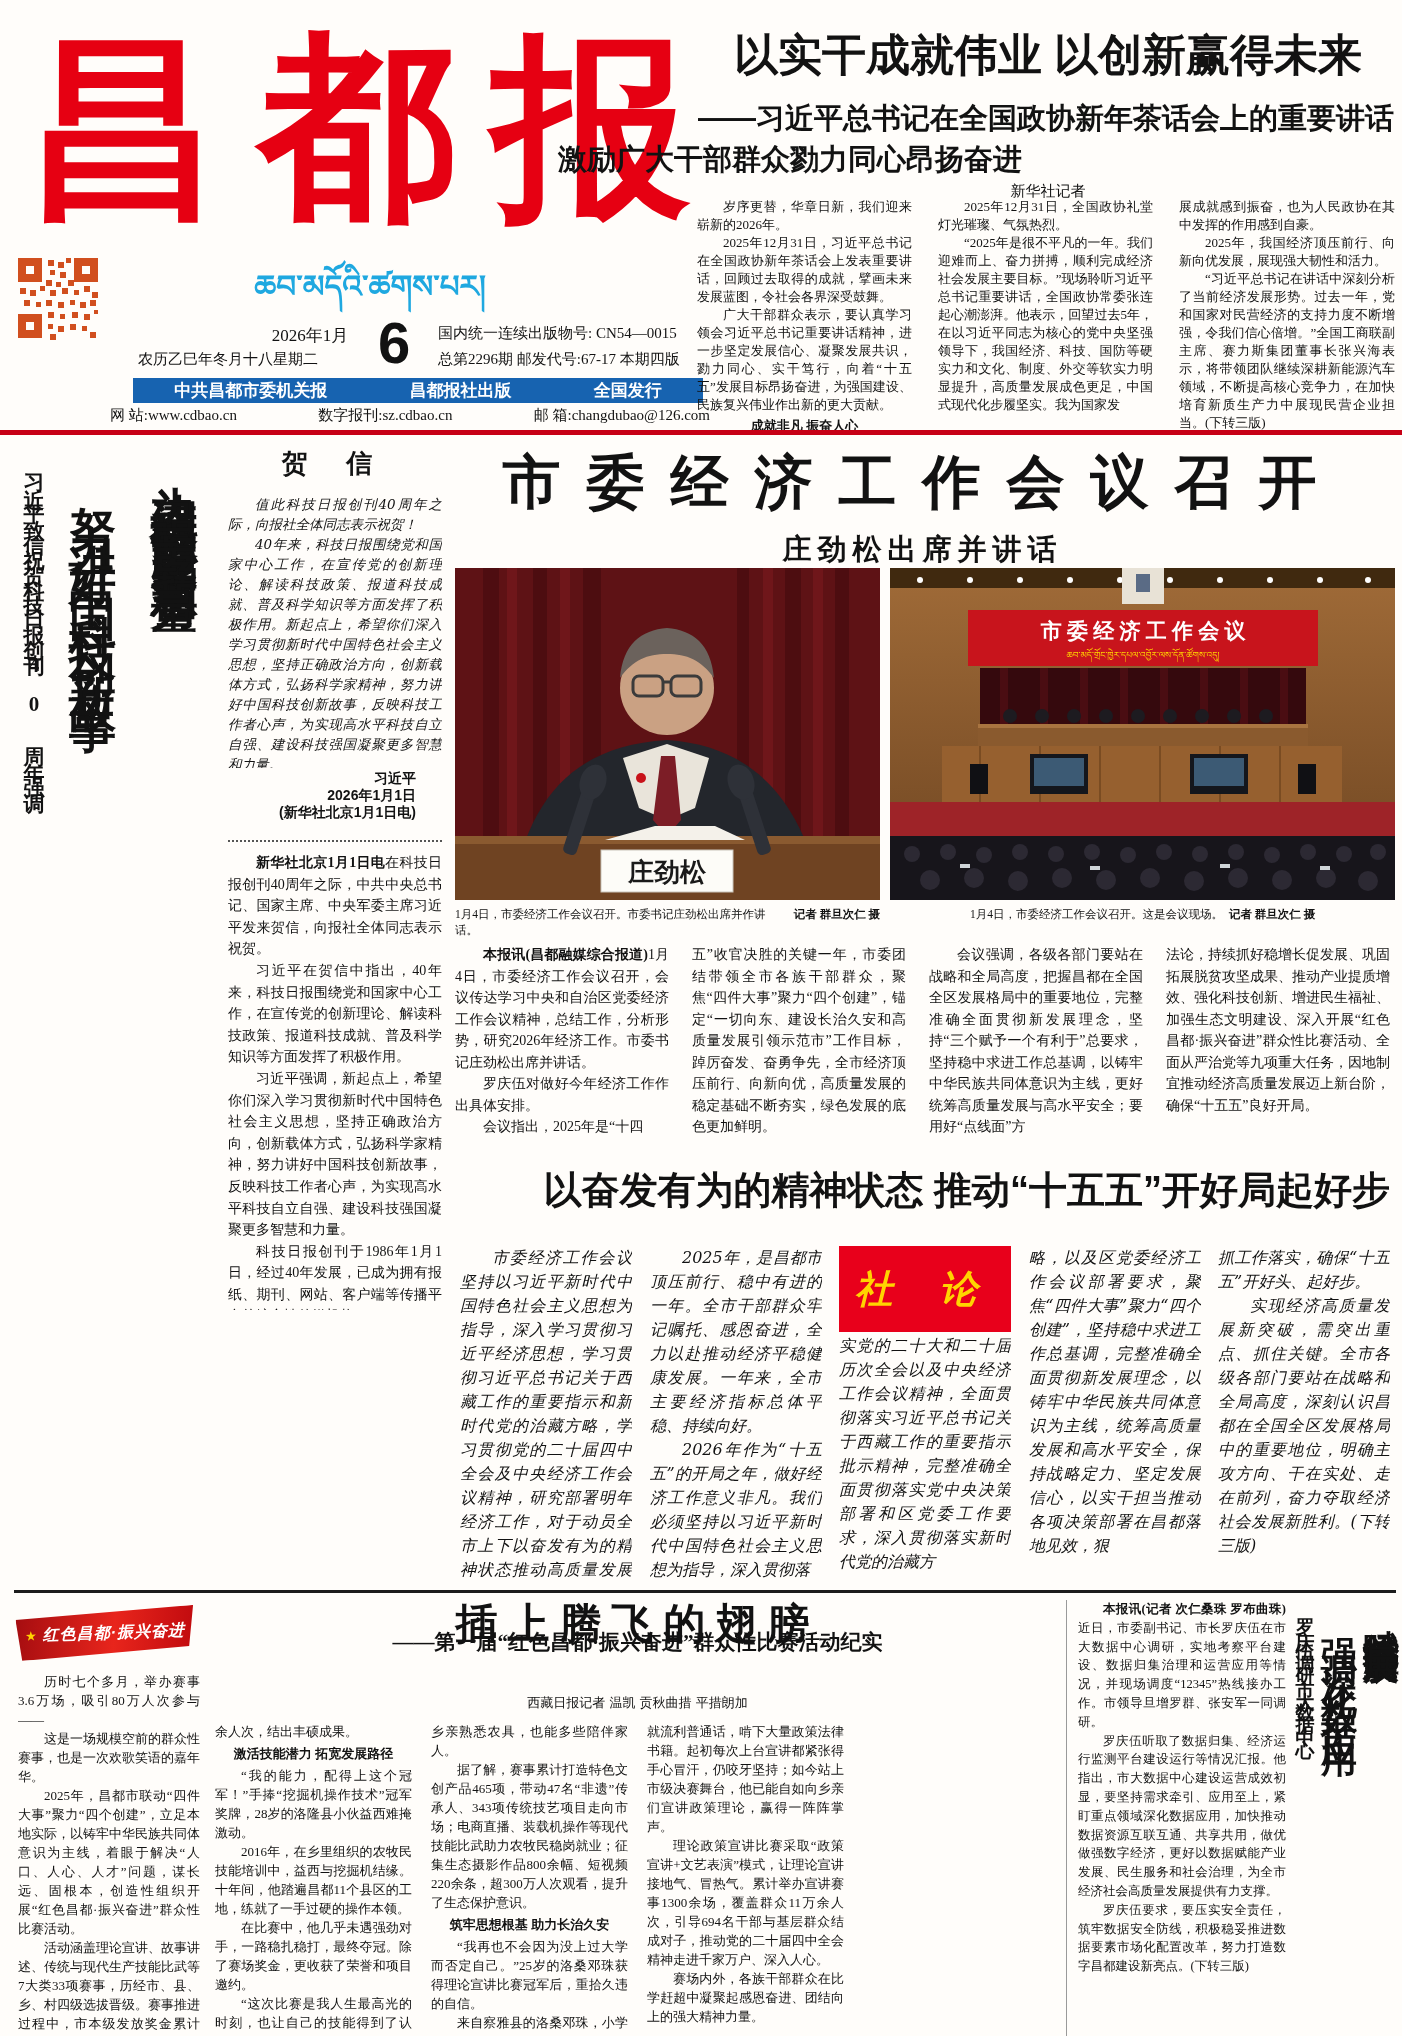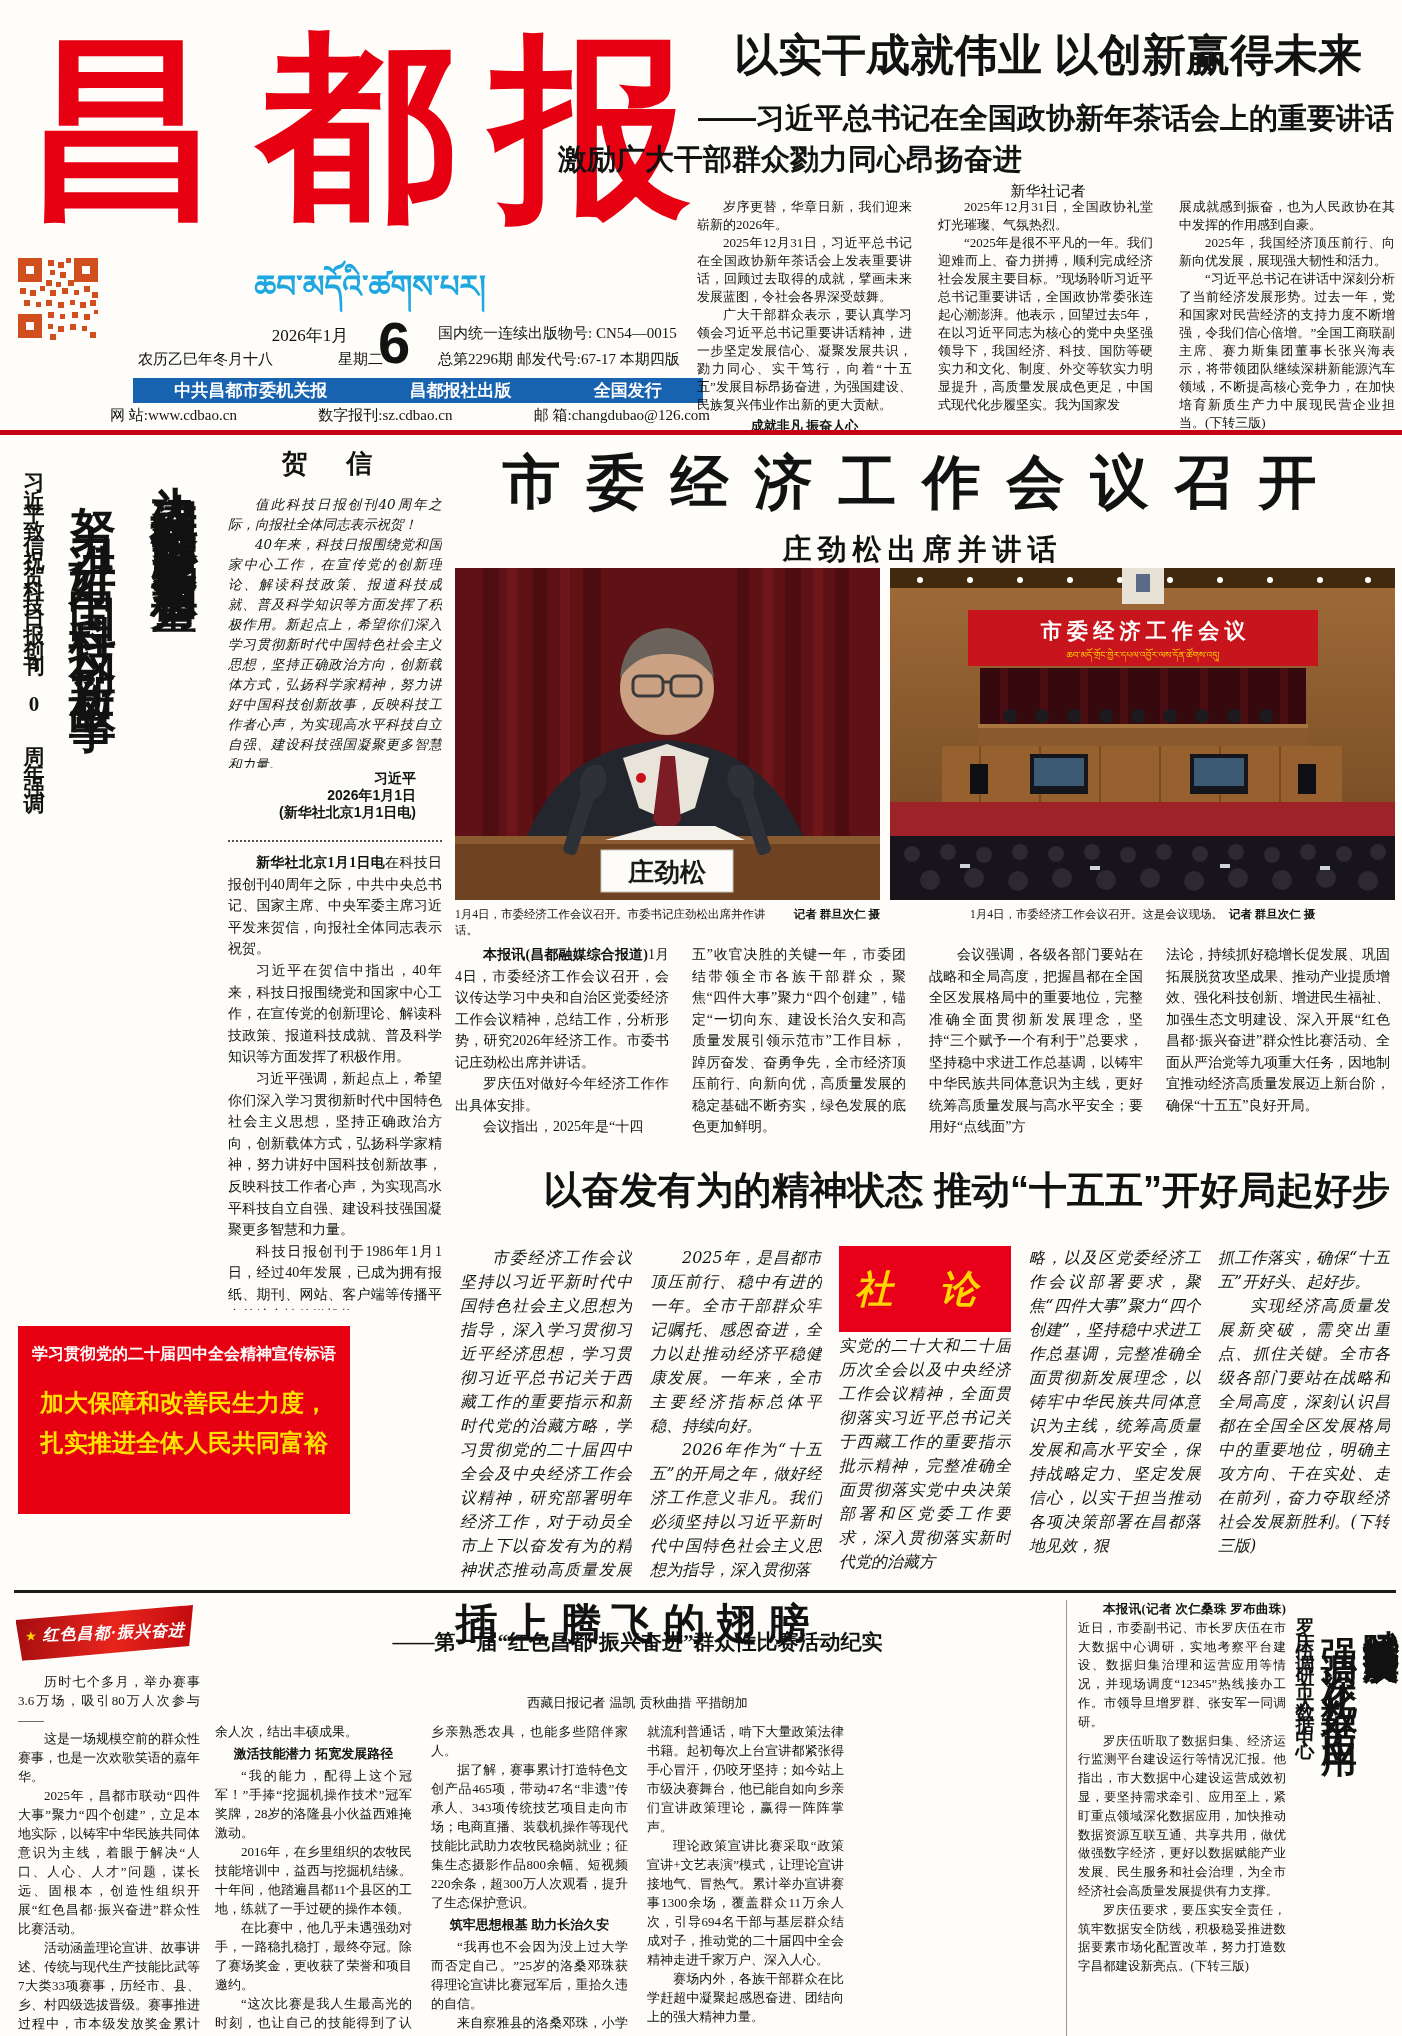--- a/index.html
+++ b/index.html
@@ -88,21 +88,21 @@
       <rect x="32" y="68" width="5" height="5"></rect>
         <rect x="42" y="70" width="6" height="6"></rect>
       <rect x="54" y="68" width="6" height="6"></rect>
         <rect x="66" y="70" width="5" height="5"></rect>
       <rect x="74" y="76" width="6" height="6"></rect>
         <rect x="34" y="78" width="6" height="6"></rect>
     </g>
   </svg>
 
   <div class="abs center" style="left:250px;top:324px;width:120px;font-size:17px;">2026年1月</div>
-  <div class="abs" style="left:138px;top:350px;width:245px;font-size:15px;display:flex;justify-content:space-between;">
+  <div class="abs" style="left:138px;top:350px;width:245px;font-size:15px;display:flex;">
     <span>农历乙巳年冬月十八</span>
     <span>星期二</span>
   </div>
   <div class="abs hei" style="left:378px;top:314px;font-size:58px;line-height:58px;">6</div>
   <div class="abs" style="left:438px;top:324px;width:268px;font-size:15px;">国内统一连续出版物号: CN54—0015</div>
   <div class="abs" style="left:438px;top:350px;width:268px;font-size:15px;">总第2296期  邮发代号:67-17  本期四版</div>
 
   <div class="abs bluebar hei" style="left:133px;top:378px;width:570px;height:25px;font-size:17px;">
     <span>中共昌都市委机关报</span>
     <span>昌都报社出版</span>
@@ -372,27 +372,20 @@
   <div class="col kai" style="left:1029px;top:1246px;width:172px;height:334px;font-size:16px;line-height:24px;font-style:italic;">
     <p class="cont">略，以及区党委经济工作会议部署要求，聚焦“四件大事”聚力“四个创建”，坚持稳中求进工作总基调，完整准确全面贯彻新发展理念，以铸牢中华民族共同体意识为主线，统筹高质量发展和高水平安全，保持战略定力、坚定发展信心，以实干担当推动各项决策部署在昌都落地见效，狠</p>
   </div>
   <div class="col kai" style="left:1218px;top:1246px;width:172px;height:334px;font-size:16px;line-height:24px;font-style:italic;">
     <p class="cont">抓工作落实，确保“十五五”开好头、起好步。</p>
     <div>
         <p>实现经济高质量发展新突破，需突出重点、抓住关键。全市各级各部门要站在战略和全局高度，深刻认识昌都在全国全区发展格局中的重要地位，明确主攻方向、干在实处、走在前列，奋力夺取经济社会发展新胜利。(下转三版)</p>
       </div>
   </div>
 
-  <div class="abs slogan-box" style="left:18px;top:1326px;width:332px;height:188px;padding-top:18px;">
-    <div class="hei" style="font-size:16px;color:#fff;">学习贯彻党的二十届四中全会精神宣传标语</div>
-    <div class="hei" style="font-size:24px;color:#ffe100;margin-top:18px;line-height:40px;">
-      <div>加大保障和改善民生力度，</div>
-      <div>扎实推进全体人民共同富裕</div>
-    </div>
-  </div>
 
   <div class="abs hline" style="left:14px;top:1590px;width:1382px;height:3px;"></div>
 
   <div class="abs ribbon" style="left:16px;top:1608px;width:178px;height:50px;">
     <span class="star">★</span>
     <span>红色昌都·振兴奋进</span>
   </div>
   <div class="abs hei center" style="left:215px;top:1598px;width:845px;font-size:42px;line-height:52px;letter-spacing:10px;">插上腾飞的翅膀</div>
   <div class="abs center" style="left:215px;top:1628px;width:845px;font-size:21px;font-weight:bold;">——第一届“红色昌都·振兴奋进”群众性比赛活动纪实</div>
   <div class="abs kai center" style="left:215px;top:1694px;width:845px;font-size:13px;">西藏日报记者 温凯 贡秋曲措 平措朗加</div>

